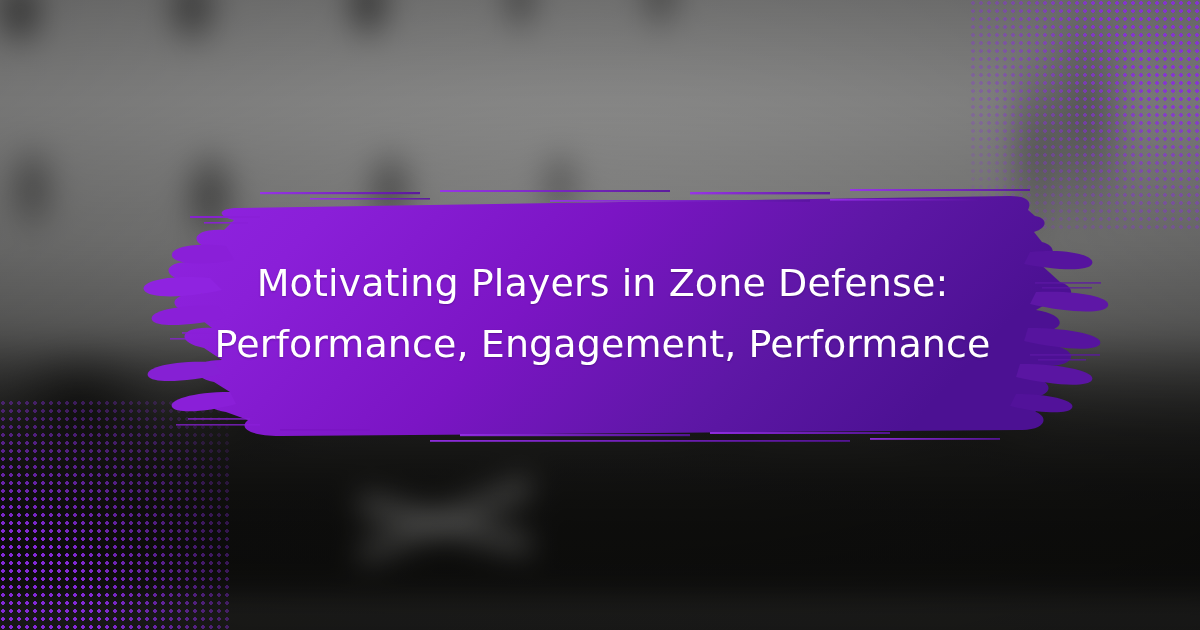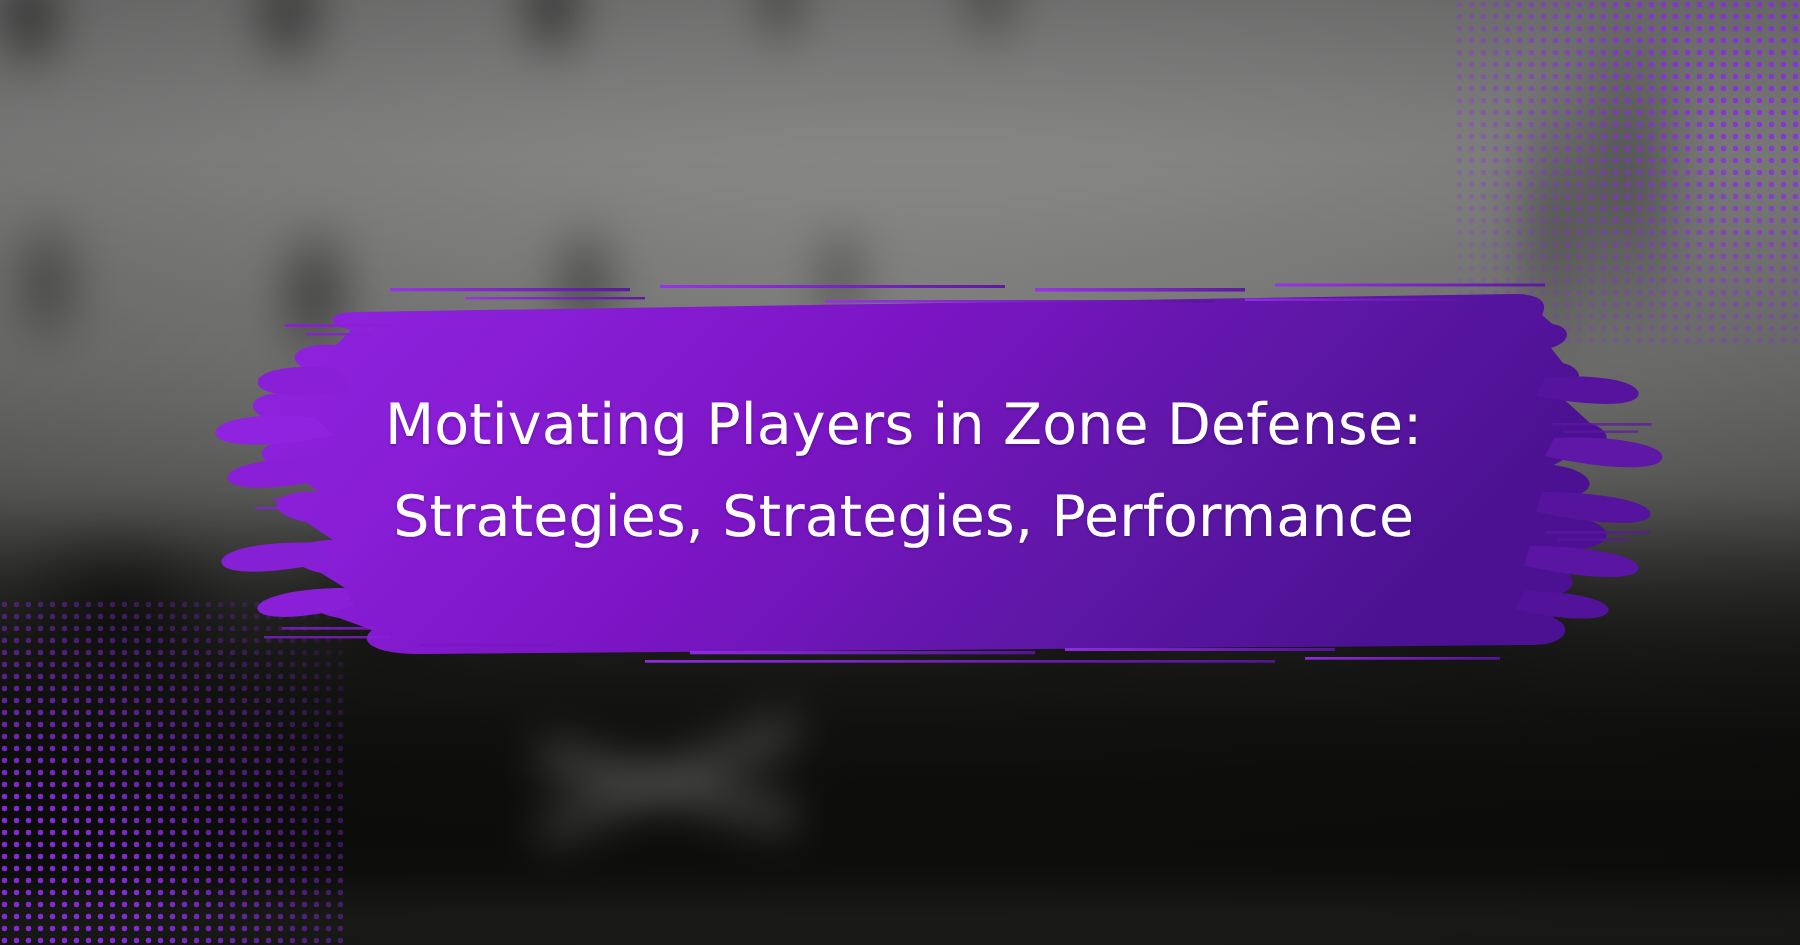--- a/index.html
+++ b/index.html
@@ -274,16 +274,16 @@
         <rect x="905" y="96" width="66" height="1.8"></rect>
         <rect x="912" y="101" width="50" height="1.6"></rect>
         <rect x="900" y="168" width="70" height="1.8"></rect>
         <rect x="908" y="173" width="48" height="1.6"></rect>
       </g>
     </svg>
   </div>
 
   <div class="title">
     <div class="title-line">Motivating Players in Zone Defense:</div>
-    <div class="title-line">Strategies, Strategies, Performance</div>
+    <div class="title-line">Performance, Engagement, Performance</div>
   </div>
 
 </div>
 
 </body></html>

